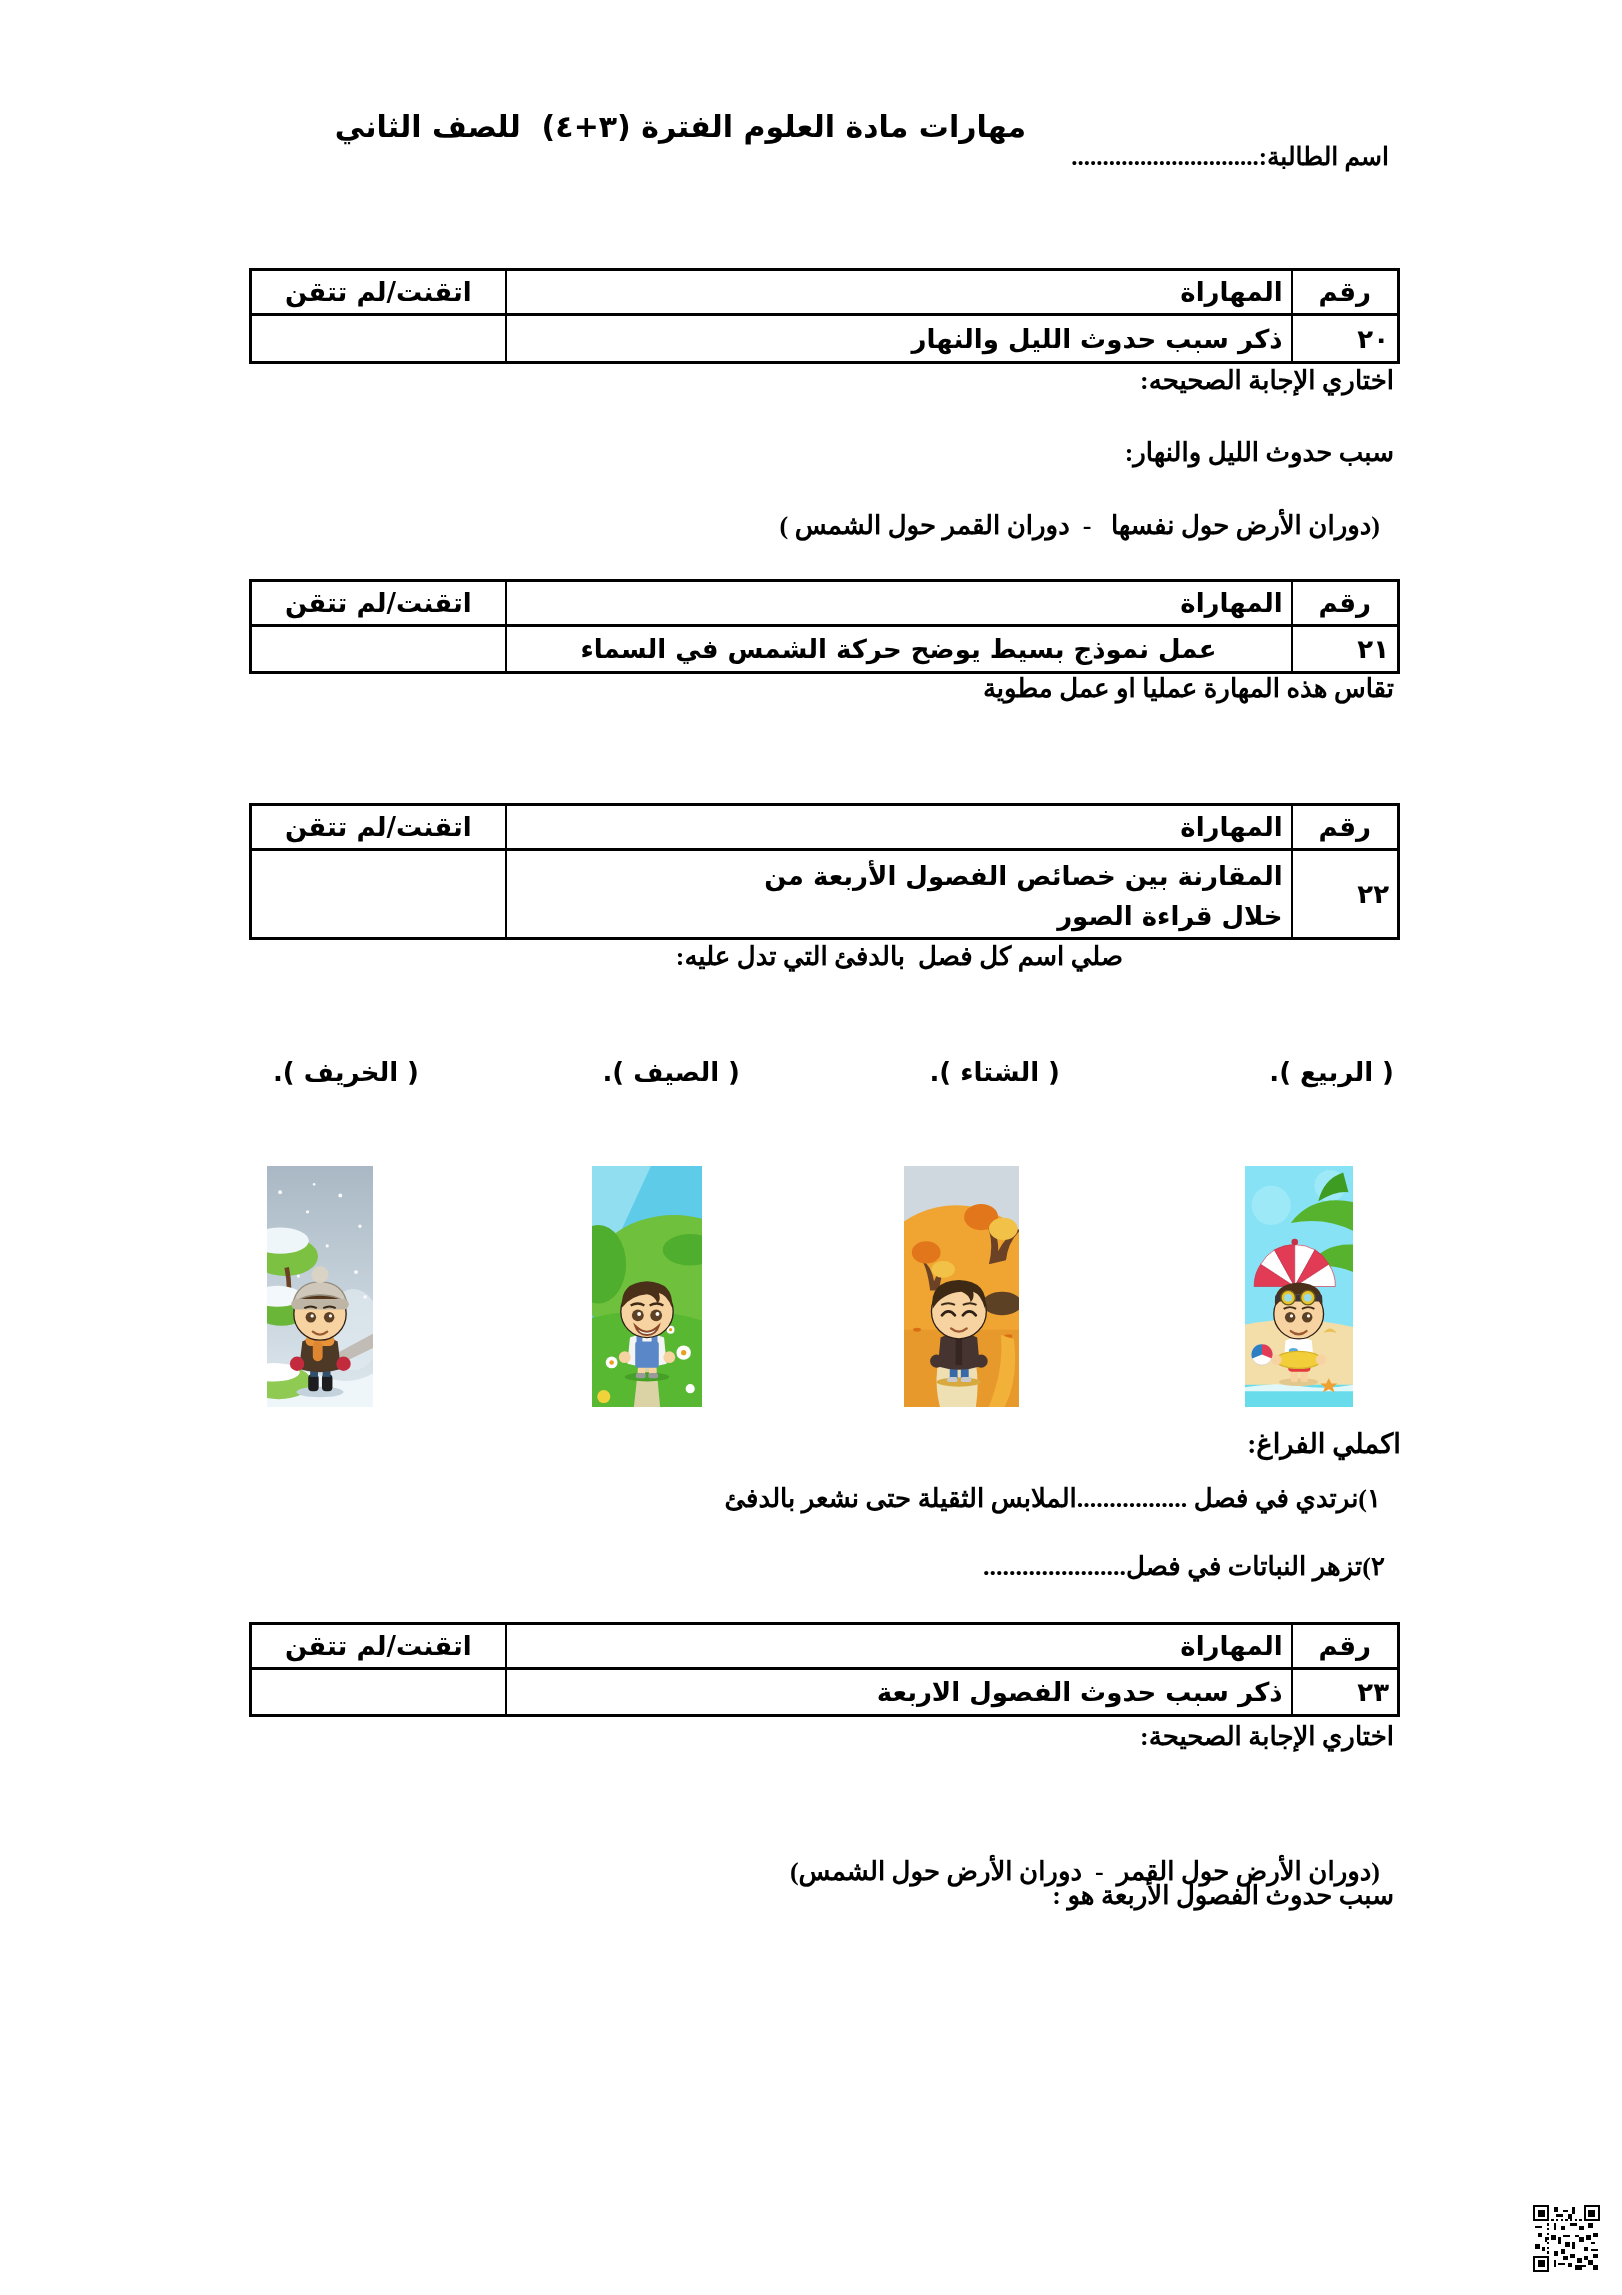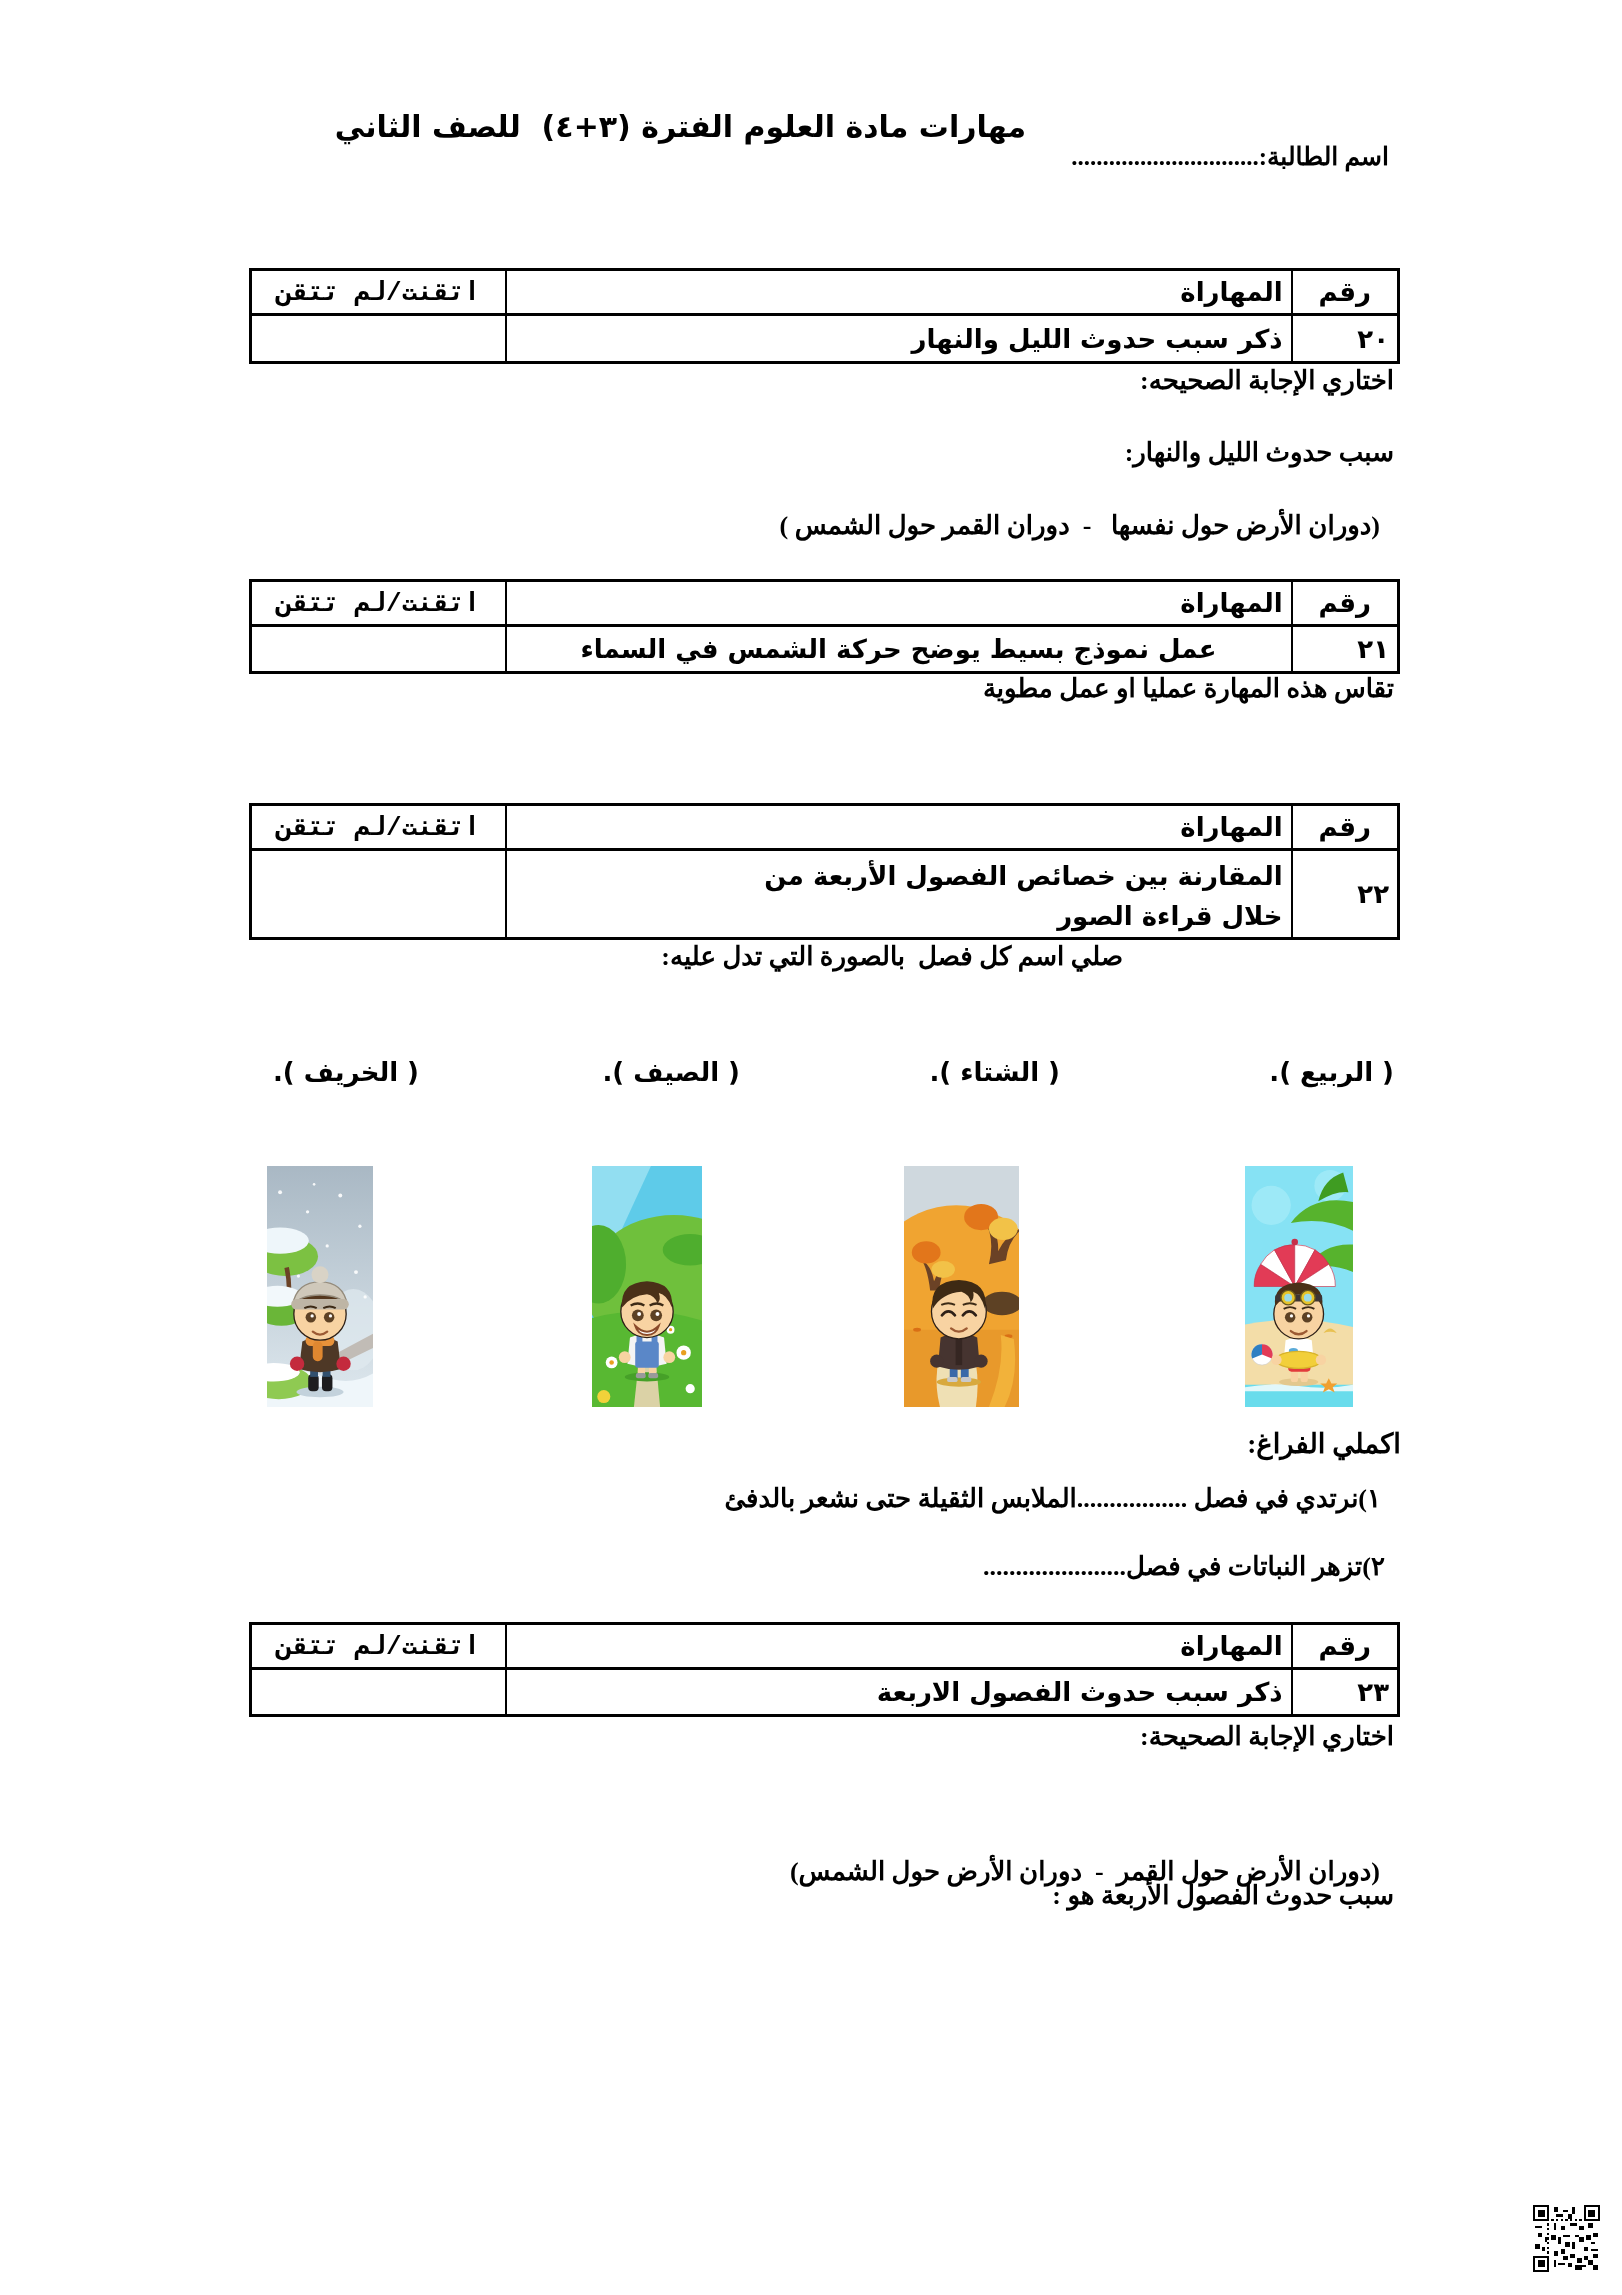--- a/index.html
+++ b/index.html
@@ -16,21 +16,21 @@
   
   .skill-table{position:absolute;left:249px;width:1148px;border-collapse:collapse;
     direction:rtl;table-layout:fixed;border:3.3px solid #000;font-size:26px;font-weight:bold;}
   .skill-table col.c-num{width:107px;}
   .skill-table col.c-skill{width:786px;}
   .skill-table col.c-mastery{width:255px;}
   .skill-table th,.skill-table td{border:2px solid #000;padding:0 7.9px;overflow:hidden;}
   .skill-table tr.head th{border-bottom:3.9px solid #000;height:42px;font-size:26px;}
   .skill-table th.num-h{text-align:center;}
   .skill-table th.skill-h{text-align:right;}
-  .skill-table th.mastery-h{text-align:center;white-space:nowrap;font-size:24px;font-family:Liberation Mono, monospace;}
+  .skill-table th.mastery-h{text-align:center;white-space:nowrap;font-size:24px;}
   .skill-table td.num{text-align:right;vertical-align:middle;}
   .skill-table td.skill{text-align:right;vertical-align:middle;}
   .skill-table td.mastery{background:#fff;}
   .t1{top:268px;}  .t1 tr.body-row{height:48px;}
   .t2{top:579px;}  .t2 tr.body-row{height:47px;}  .t2 td.skill{text-align:center;}
   .t3{top:803px;} .t3 tr.body-row{height:82px;} .t3 td.skill{vertical-align:top;padding-top:5.2px;padding-left:249px;line-height:1.55;}
   .t4{top:1622px;} .t4 tr.body-row{height:47px;}
 
   .l-choose20{top:365px;right:229px;}
   .l-prompt20{top:437px;right:229px;}
@@ -120,21 +120,21 @@
     <th class="mastery-h">اتقنت/لم تتقن</th>
   </tr>
   <tr class="body-row">
     <td class="num">٢٢</td>
     <td class="skill">المقارنة بين خصائص الفصول الأربعة من خلال قراءة الصور</td>
     <td class="mastery"></td>
   </tr>
   </tbody>
 </table>
 
-<div class="abs l-match22">صلي اسم كل فصل  بالصورة التي تدل عليه:</div>
+<div class="abs l-match22">صلي اسم كل فصل  بالدفئ التي تدل عليه:</div>
 
 <div class="season-label sl-rabie">( الربيع ).</div>
 <div class="season-label sl-shitaa">( الشتاء ).</div>
 <div class="season-label sl-saif">( الصيف ).</div>
 <div class="season-label sl-kharif">( الخريف ).</div>
 
 <svg class="scene sc-winter" viewBox="0 0 162 368" preserveAspectRatio="none">
   <defs>
     <linearGradient id="wsky" x1="0" y1="0" x2="0" y2="1">
       <stop offset="0" stop-color="#a9b8c4"></stop>

